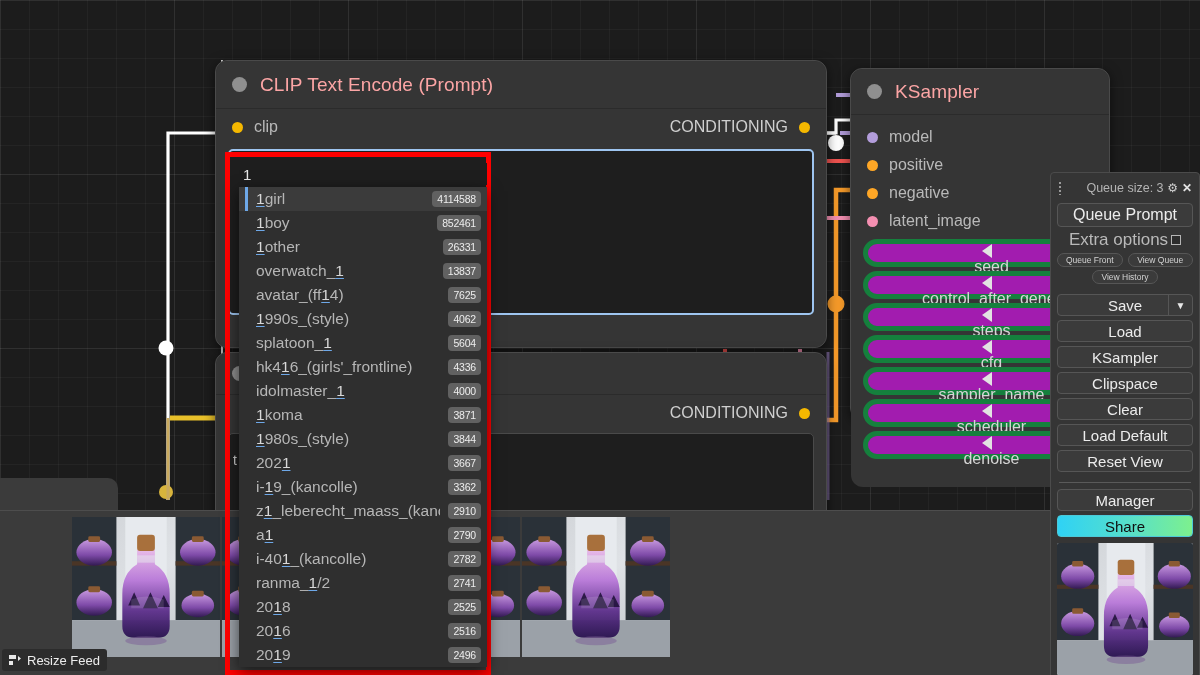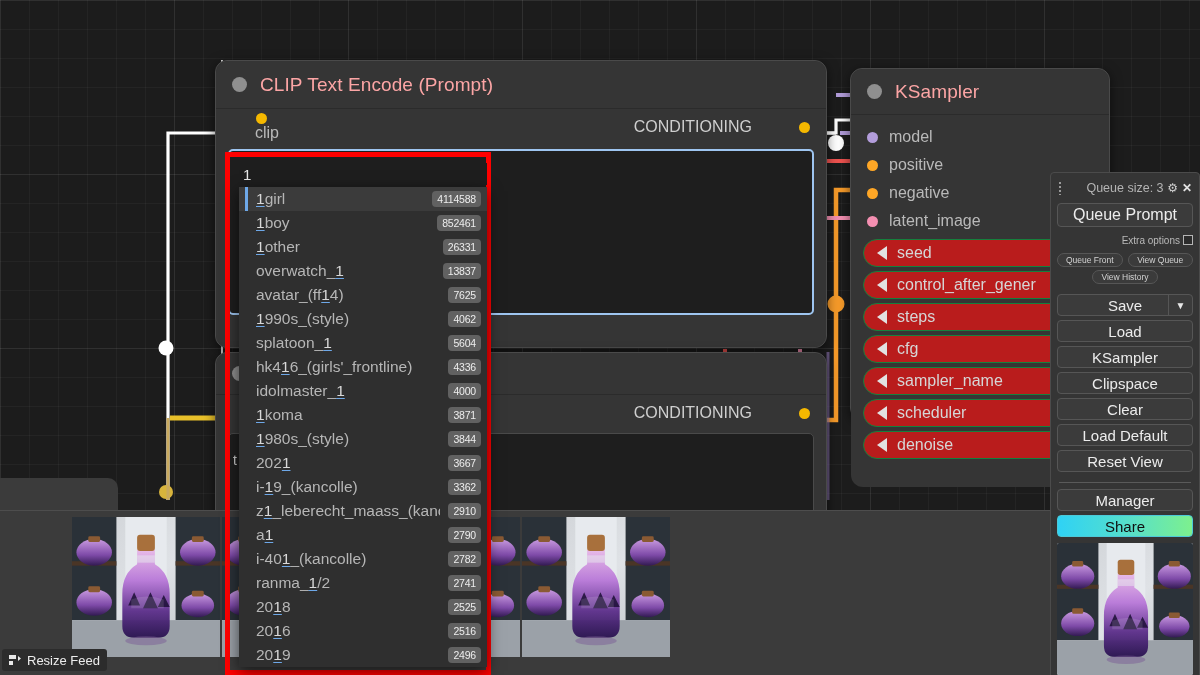--- a/index.html
+++ b/index.html
@@ -51,34 +51,34 @@
   .node-body { position: relative; background: #353535; border-radius: 0 0 12px 12px; }
 
   .port-row {
     position: relative; display: flex; align-items: center;
     height: 28px; padding: 0 16px;
   }
   .port-dot {
     width: 11px; height: 11px; border-radius: 50%; flex: 0 0 auto;
   }
   .port-label { color: #b9b9b9; font-size: 16px; margin-left: 11px; white-space: nowrap; }
-  .port-row.out { justify-content: flex-end; gap: 36px; }
+  .port-row.out { justify-content: flex-end; }
   .port-row.out .port-label { margin: 0 11px 0 0; color: #cfcfcf; font-size: 16px; }
 
   .node-textarea {
     background: #1e1e1e; border: 2px solid #9ec5f0; border-radius: 5px;
     margin: 6px 12px 12px 12px; height: 166px;
   }
   .node-textarea.plain { border: 1px solid #4a4a4a; background: #1e1e1e; }
 
   
   .widget {
     position: relative; height: 28px; margin: 4px 12px;
-    background: #b91c1c; border: 1px solid #15803d; border-radius: 14px;
-    display: flex; align-items: center; padding-left: 13px;
+    background: #a21caf; border: 5px solid #15803d; border-radius: 14px;
+    display: flex; align-items: center; padding-left: 13px; flex-direction: column;
   }
   .widget .arrow-l {
     width: 0; height: 0; border-top: 7px solid transparent;
     border-bottom: 7px solid transparent; border-right: 10px solid #e2e2e2;
     flex: 0 0 auto;
   }
   .widget .wlabel { color: #d6d6d6; font-size: 16px; margin-left: 10px; white-space: nowrap; }
 
   
   #autocomplete-wrap {
@@ -135,22 +135,22 @@
 
   .btn {
     width: 100%; height: 22px; margin-top: 4px;
     background: #3b3b3b; border: 1px solid #565656; border-radius: 4px;
     color: #ececec; font-size: 15px; font-family: "Liberation Sans", sans-serif;
     display: flex; align-items: center; justify-content: center;
     white-space: nowrap; cursor: pointer;
   }
   #queue-prompt { font-size: 16px; height: 24px; }
   .extra-row {
-    display: flex; align-items: center; justify-content: flex-end; gap: 3px;
-    color: #b9b9b9; font-size: 10px; height: 20px; margin-top: 3px;
+    display: flex; align-items: center; justify-content: center; gap: 3px;
+    color: #b9b9b9; font-size: 17px; height: 20px; margin-top: 3px;
   }
   .cbox { width: 10px; height: 10px; border: 1px solid #b5b5b5; background: #2c2c2c; }
   .mini-row { display: flex; gap: 5px; margin-top: 3px; }
   .mini-btn {
     flex: 1 1 0; height: 14px; background: #3b3b3b;
     border: 1px solid #565656; border-radius: 7px;
     color: #d2d2d2; font-size: 8.5px;
     display: flex; align-items: center; justify-content: center; cursor: pointer;
   }
   .mini-center { display: flex; justify-content: center; margin-top: 3px; }
@@ -229,21 +229,21 @@
     <path d="M828,352 L828,500" stroke="#9b7fc4" stroke-width="3" fill="none" opacity="0.55"></path>
   </svg>
 
   <div class="node" id="clip-node-1" style="left:215px; top:60px; width:612px; height:288px;">
     <div class="node-title-bar">
       <div class="node-dot"></div>
       <div class="node-title">CLIP Text Encode (Prompt)</div>
     </div>
     <div class="node-body" style="height:238px;">
       <div style="position:relative; height:34px;">
-        <div class="port-row" style="position:absolute; left:12px; top:4px;flex-direction:column;">
+        <div class="port-row" style="position:absolute; left:0; top:4px;">
           <div class="port-dot" style="background:#f5b800;"></div>
           <div class="port-label">clip</div>
         </div>
         <div class="port-row out" style="position:absolute; right:0; top:4px;">
           <div class="port-label">CONDITIONING</div>
           <div class="port-dot" style="background:#f5b800;"></div>
         </div>
       </div>
       <div class="node-textarea"></div>
     </div>

